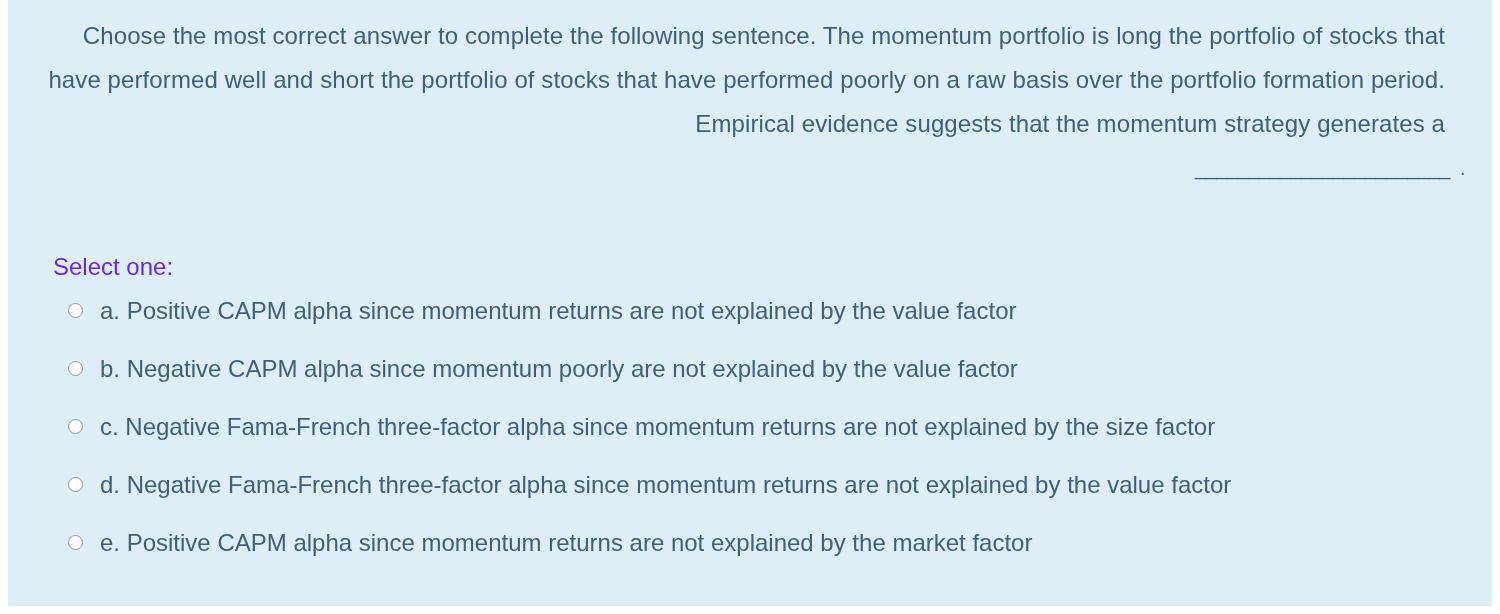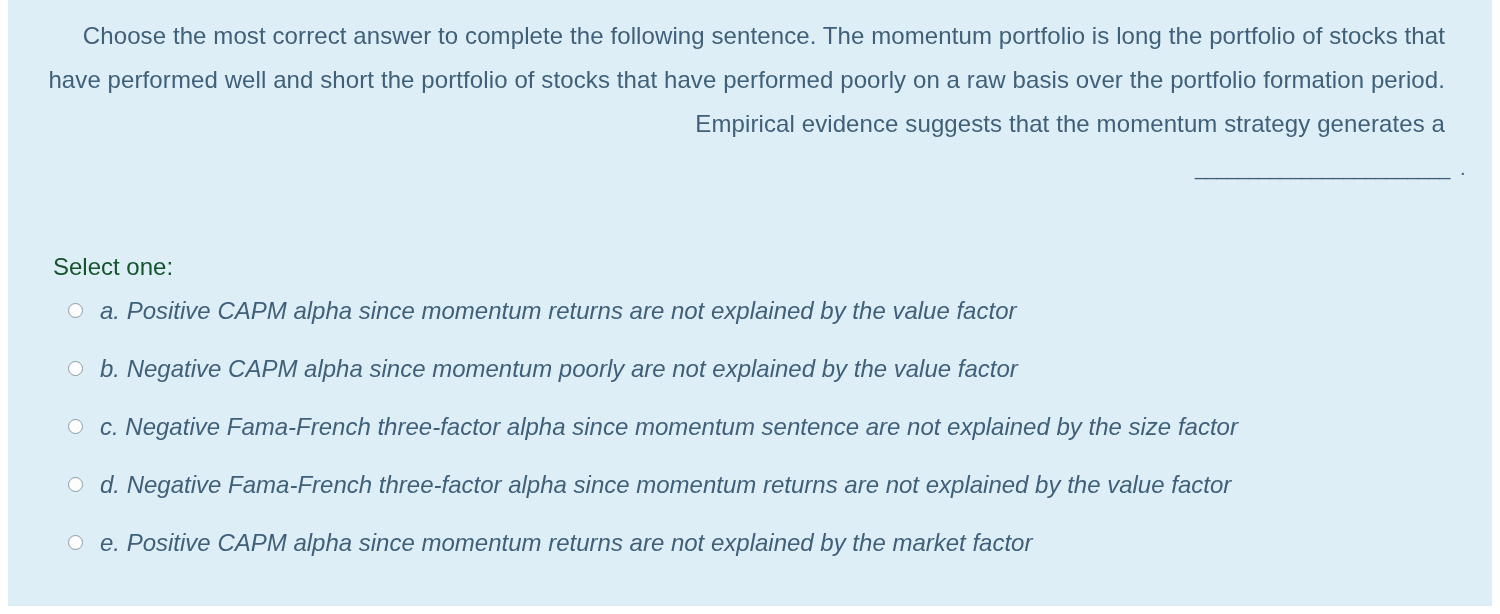--- a/index.html
+++ b/index.html
@@ -54,21 +54,21 @@
     font-size: 20px;
     line-height: 44px;
     white-space: pre;
     letter-spacing: -0.5px;
   }
 
   #select-one {
     position: absolute;
     left: 45px;
     top: 252px;
-    color: #14532d;
+    color: #6d28d9;
     font-size: 24px;
     line-height: 30px;
   }
 
   #options {
     position: absolute;
     left: 45px;
     top: 296px;
     width: 1420px;
   }
@@ -94,21 +94,20 @@
     box-sizing: border-box;
   }
 
   .option-label {
     flex: 1 1 auto;
     margin-left: 17px;
     color: #40607a;
     font-size: 24px;
     line-height: 30px;
     white-space: nowrap;
-    font-style: italic;
   }
 </style>
 </head>
 <body>
 
 <div id="screen">
 
   <div id="question-panel">
 
     <div id="question-inner">
@@ -125,21 +124,21 @@
         <span class="option-label">a. Positive CAPM alpha since momentum returns are not explained by the value factor</span>
       </label>
 
       <label class="option-row">
         <span class="radio"></span>
         <span class="option-label">b. Negative CAPM alpha since momentum poorly are not explained by the value factor</span>
       </label>
 
       <label class="option-row">
         <span class="radio"></span>
-        <span class="option-label">c. Negative Fama-French three-factor alpha since momentum sentence are not explained by the size factor</span>
+        <span class="option-label">c. Negative Fama-French three-factor alpha since momentum returns are not explained by the size factor</span>
       </label>
 
       <label class="option-row">
         <span class="radio"></span>
         <span class="option-label">d. Negative Fama-French three-factor alpha since momentum returns are not explained by the value factor</span>
       </label>
 
       <label class="option-row">
         <span class="radio"></span>
         <span class="option-label">e. Positive CAPM alpha since momentum returns are not explained by the market factor</span>

